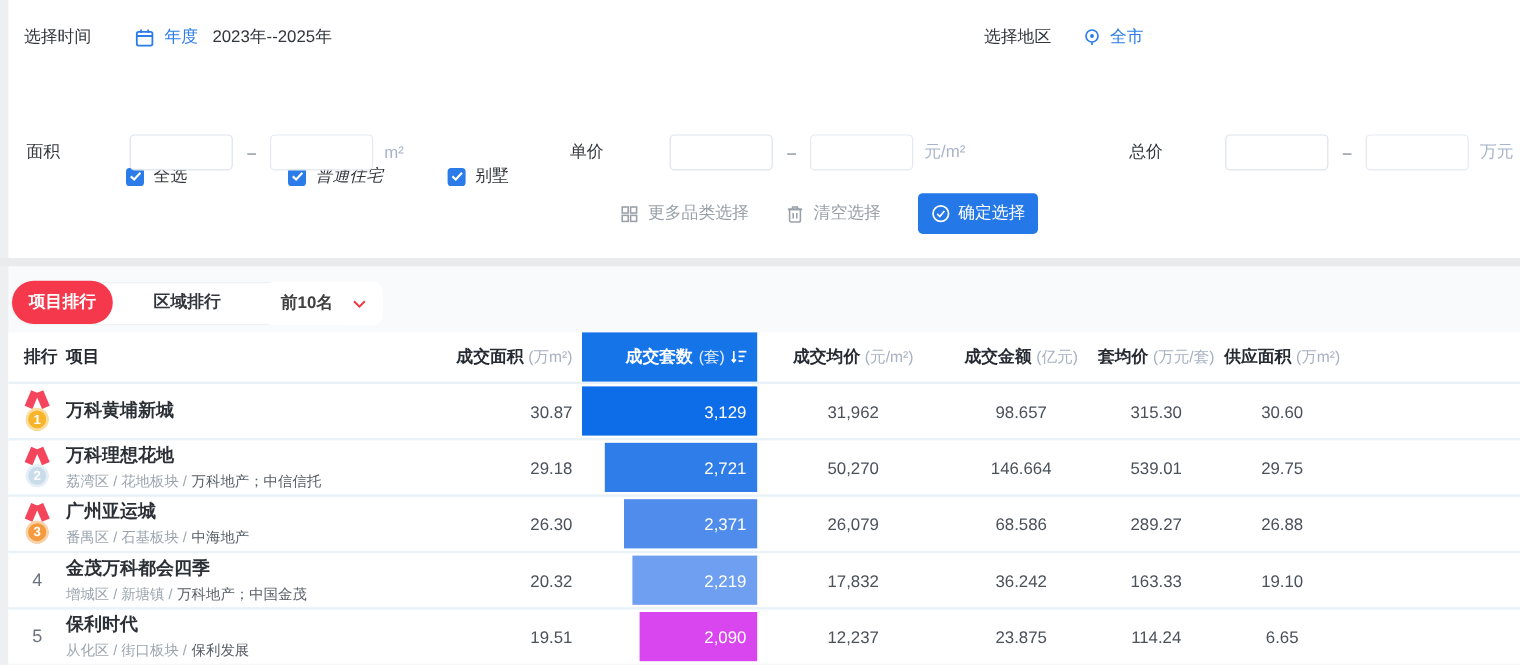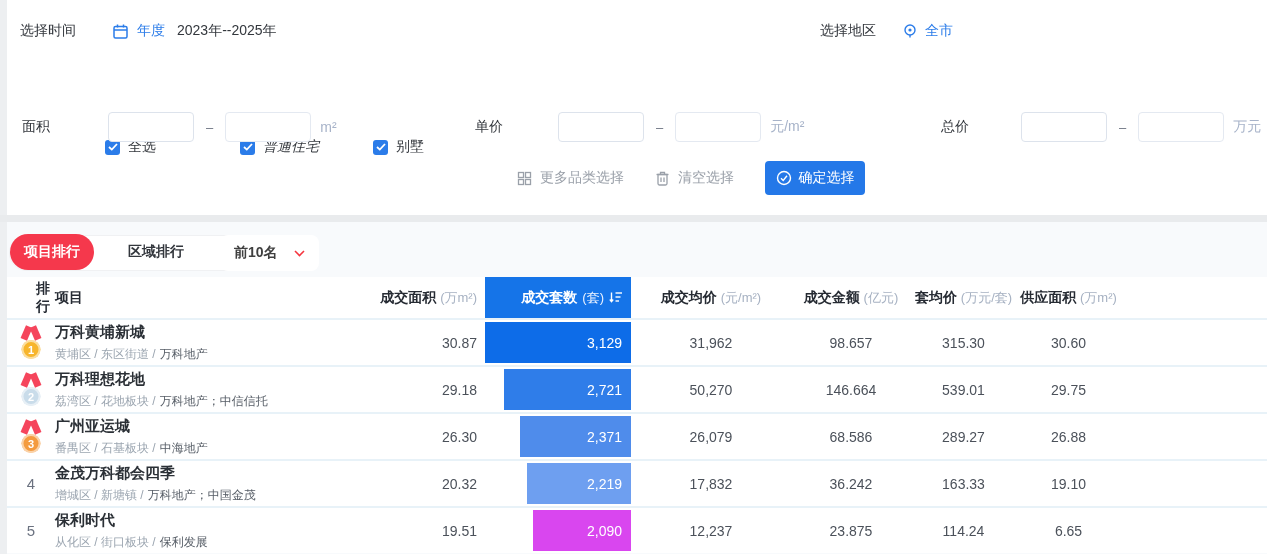--- a/index.html
+++ b/index.html
@@ -56,21 +56,21 @@
   .tab-group { position:absolute; left:2px; top:13px; height:36px; display:flex; align-items:flex-end; background:#fff; border:1px solid #f0f1f3; border-radius:18px;gap:20px; }
   .tab { padding:0 14px; height:36px; display:flex; align-items:center; font-size:14px; color:#33373d; font-weight:700; cursor:pointer; border-radius:18px; }
   .tab.active { background:#f5384c; color:#fff; }
   .top-select { position:absolute; left:213px; top:13px; height:36px; background:#fff; border-radius:8px; display:flex; align-items:center; padding:0 14px; gap:16px; color:#404040; font-weight:700; font-size:14px; cursor:pointer; }
 
   .rtable { position:absolute; top:55px; left:0; width:1260px; }
   .grid-row { display:grid; grid-template-columns:48px 306px 124px 146px 160px 120px 105px 105px 1fr; }
   .thead { height:41px; background:#fff; align-items:center; }
   .th { font-size:14px; color:#262b33; font-weight:700; }
   .th .u { color:#a6b1c2; font-weight:400; font-size:13px; }
-  .th-rank { padding-left:29px; }
+  .th-rank { padding-left:13px; }
   .th-area { text-align:right; padding-right:8px; }
   .th-count { height:41px; background:#1574e8; color:#fff; display:flex; align-items:center; justify-content:flex-end; padding-right:8px; gap:5px; cursor:pointer; }
   .th-count .u { color:#e8f1ff; }
   .th-c { text-align:center; }
 
   .trow { height:47px; background:#fff; border-top:2px solid #e8f2f8; align-items:center; cursor:pointer; }
   .cell-rank { display:flex; justify-content:center; }
   .rank-num { font-size:15px; color:#6b7280; }
   .cell-project { display:flex; flex-direction:column; justify-content:center; gap:4px; }
   .p-name { font-size:15px; font-weight:700; color:#2b3036; }
@@ -245,24 +245,20 @@
       <div class="grid-row trow">
         <div class="cell-rank">
           <div class="medal">
             <span class="rb rb-l"></span>
               <span class="rb rb-r"></span>
             <span class="medal-c" style="background: rgb(247, 181, 44);">1</span>
           </div>
         </div>
         <div class="cell-project">
           <span class="p-name">万科黄埔新城</span>
-          <span class="p-sub">
-              <span class="p-loc">黄埔区 / 东区街道 /</span>
-              <span class="p-dev">万科地产</span>
-            </span>
         </div>
         <div class="cell-area">30.87</div>
         <div class="cell-count">
             <div class="count-bar" style="width: 146px; background: rgb(13, 108, 232);">3,129</div>
           </div>
         <div class="cell-num">31,962</div>
         <div class="cell-num">98.657</div>
         <div class="cell-num">315.30</div>
         <div class="cell-num">30.60</div>
       </div>

